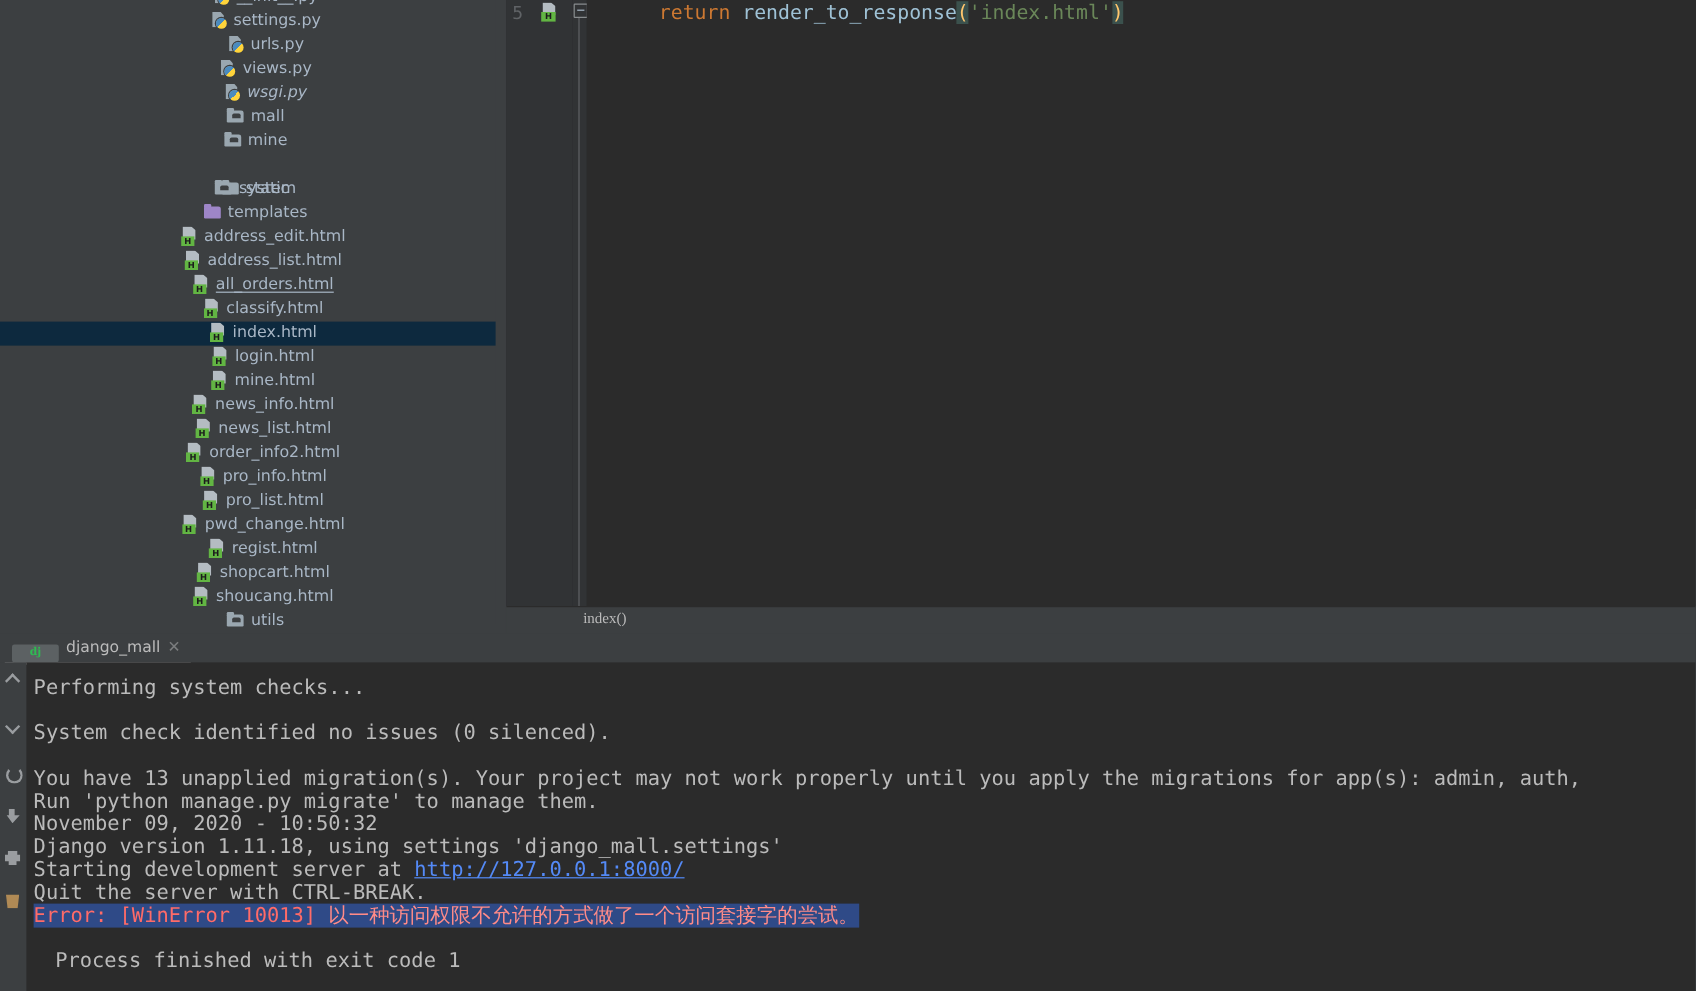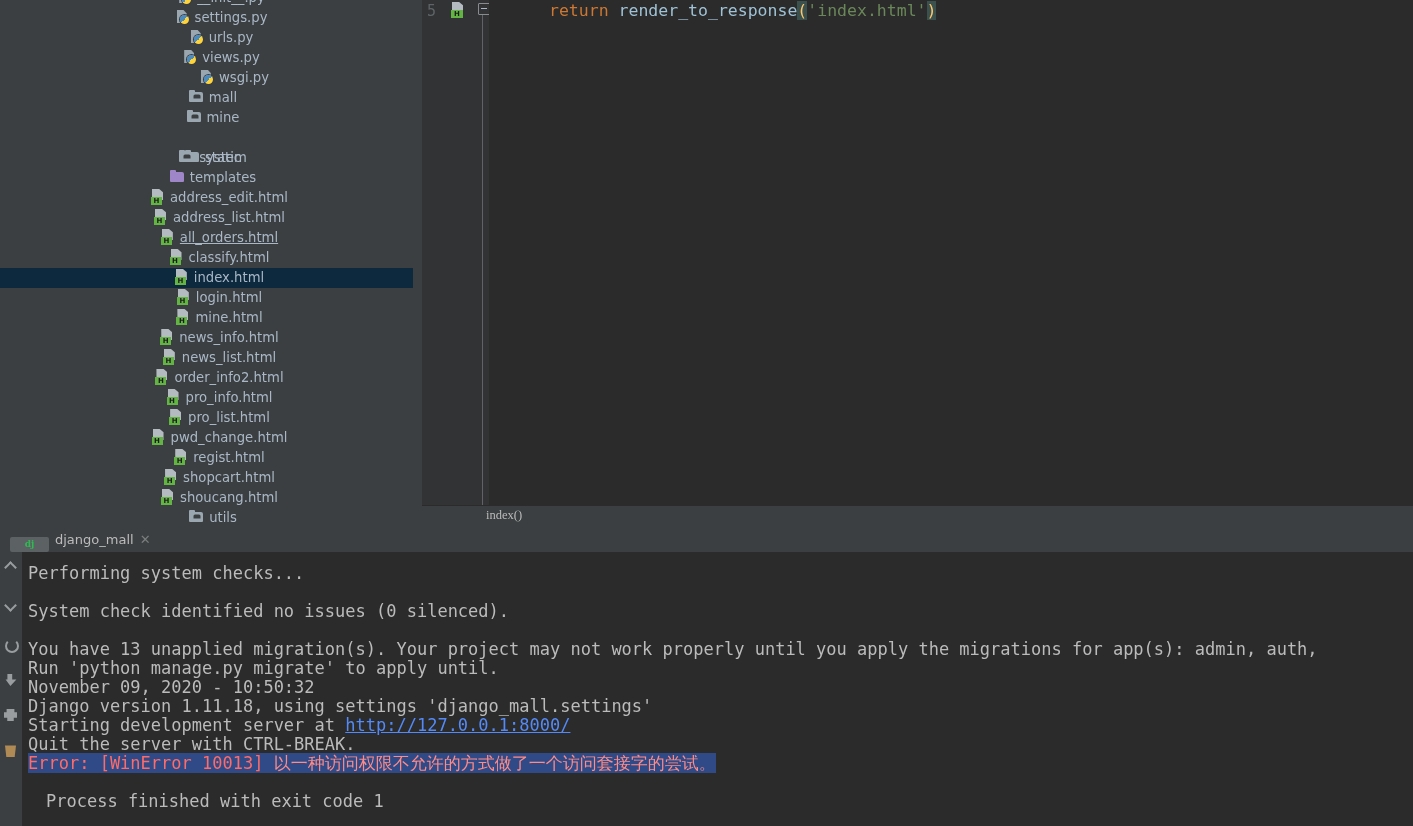--- a/index.html
+++ b/index.html
@@ -391,21 +391,21 @@
 <body>
 
 <div id="app">
 
   <div id="tree-panel">
     <div id="tree-rows">
         <div class="tree-row" style="position: absolute; left: 0px; top: -12px; width: 420px;"><span style="display: inline-block; width: 22px;"></span><span class="ic ic-py"></span><span class="lbl">__init__.py</span></div>
         <div class="tree-row" style="position: absolute; left: 0px; top: 8px; width: 420px;"><span style="display: inline-block; width: 22px;"></span><span class="ic ic-py"></span><span class="lbl">settings.py</span></div>
         <div class="tree-row" style="position: absolute; left: 0px; top: 28px; width: 420px;"><span style="display: inline-block; width: 22px;"></span><span class="ic ic-py"></span><span class="lbl">urls.py</span></div>
         <div class="tree-row" style="position: absolute; left: 0px; top: 48px; width: 420px;"><span style="display: inline-block; width: 22px;"></span><span class="ic ic-py"></span><span class="lbl">views.py</span></div>
-        <div class="tree-row" style="position: absolute; left: 13px; top: 68px; width: 420px;"><span style="display: inline-block; width: 22px;"></span><span class="ic ic-py"></span><span class="lbl">wsgi.py</span></div>
+        <div class="tree-row" style="position: absolute; left: 0px; top: 68px; width: 420px; font-style: italic;"><span style="display: inline-block; width: 22px;"></span><span class="ic ic-py"></span><span class="lbl">wsgi.py</span></div>
         <div class="tree-row" style="position: absolute; left: 0px; top: 88px; width: 420px;"><span style="display: inline-block; width: 6px;"></span><span class="ic ic-folder-mod"></span><span class="lbl">mall</span></div>
         <div class="tree-row" style="position: absolute; left: 0px; top: 108px; width: 420px;"><span style="display: inline-block; width: 6px;"></span><span class="ic ic-folder-mod"></span><span class="lbl">mine</span></div>
         <div class="tree-row" style="position: absolute; left: 0px; top: 128px; width: 420px; margin-top: 20px;"><span style="display: inline-block; width: 6px;"></span><span class="ic ic-folder"></span><span class="lbl">static</span></div>
         <div class="tree-row" style="position: absolute; left: 0px; top: 148px; width: 420px;"><span style="display: inline-block; width: 6px;"></span><span class="ic ic-folder-mod"></span><span class="lbl">system</span></div>
         <div class="tree-row" style="position: absolute; left: 0px; top: 168px; width: 420px;"><span style="display: inline-block; width: 6px;"></span><span class="ic ic-folder-tpl"></span><span class="lbl">templates</span></div>
         <div class="tree-row" style="position: absolute; left: 0px; top: 188px; width: 420px;"><span style="display: inline-block; width: 18px;"></span><span class="ic ic-html"></span><span class="lbl">address_edit.html</span></div>
         <div class="tree-row" style="position: absolute; left: 0px; top: 208px; width: 420px;"><span style="display: inline-block; width: 18px;"></span><span class="ic ic-html"></span><span class="lbl">address_list.html</span></div>
         <div class="tree-row" style="position: absolute; left: 0px; top: 228px; width: 420px; text-decoration: underline;"><span style="display: inline-block; width: 18px;"></span><span class="ic ic-html"></span><span class="lbl">all_orders.html</span></div>
         <div class="tree-row" style="position: absolute; left: 0px; top: 248px; width: 420px;"><span style="display: inline-block; width: 18px;"></span><span class="ic ic-html"></span><span class="lbl">classify.html</span></div>
         <div class="tree-row selected" style="position: absolute; left: 0px; top: 268px; width: 420px;"><span style="display: inline-block; width: 18px;"></span><span class="ic ic-html"></span><span class="lbl">index.html</span></div>
@@ -472,21 +472,21 @@
           <div class="ic-trash"></div>
         </div>
     </div>
     <div id="console">
         <div class="cline clip-top" style="top: -12px;"><span></span></div>
         <div class="cline" style="top: 12px;"><span>Performing system checks...</span></div>
         <div class="cline" style="top: 31px;"><span></span></div>
         <div class="cline" style="top: 50px;"><span>System check identified no issues (0 silenced).</span></div>
         <div class="cline" style="top: 69px;"><span></span></div>
         <div class="cline" style="top: 88px;"><span>You have 13 unapplied migration(s). Your project may not work properly until you apply the migrations for app(s): admin, auth,</span></div>
-        <div class="cline" style="top: 107px;"><span>Run 'python manage.py migrate' to apply until.</span></div>
+        <div class="cline" style="top: 107px;"><span>Run 'python manage.py migrate' to manage them.</span></div>
         <div class="cline" style="top: 126px;"><span>November 09, 2020 - 10:50:32</span></div>
         <div class="cline" style="top: 145px;"><span>Django version 1.11.18, using settings 'django_mall.settings'</span></div>
         <div class="cline" style="top: 164px;"><span>Starting development server at </span><span class="c-link">http://127.0.0.1:8000/</span></div>
         <div class="cline" style="top: 183px;"><span>Quit the server with CTRL-BREAK.</span></div>
         <div class="cline" style="top: 202px;"><span class="c-err-sel"><span class="c-err-red">Error: [WinError 10013]</span><span class="c-err-cn"> 以一种访问权限不允许的方式做了一个访问套接字的尝试。</span></span></div>
         <div class="cline" style="top: 221px;"><span></span></div>
         <div class="cline" style="top: 240px; margin-left: 18px;"><span>Process finished with exit code 1</span></div>
       </div>
   </div>
 

